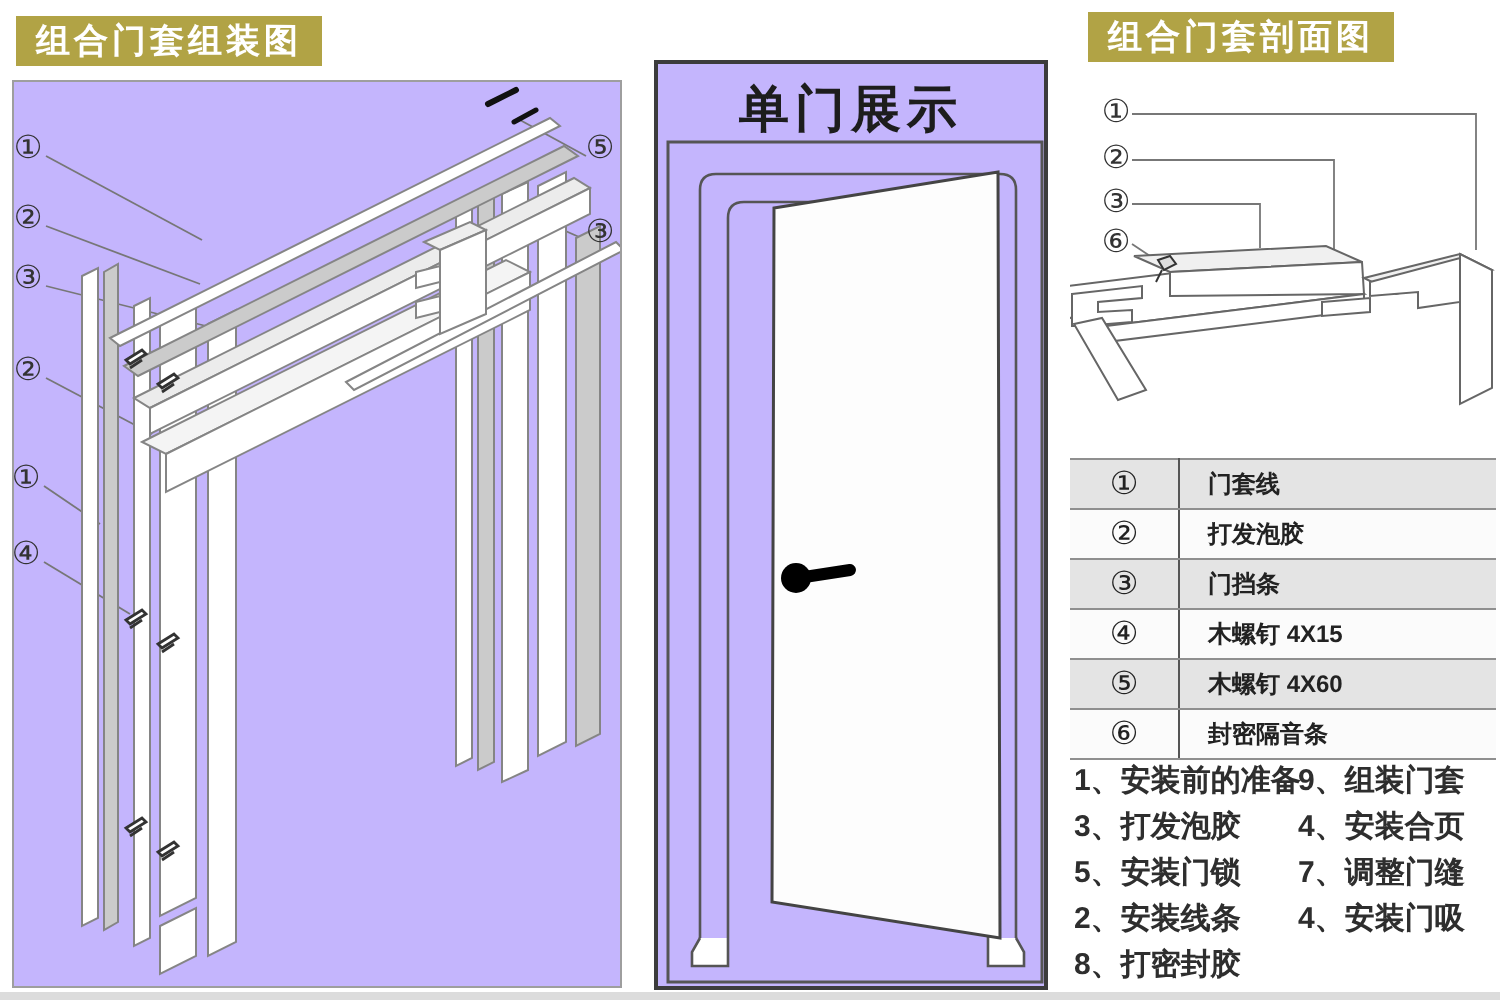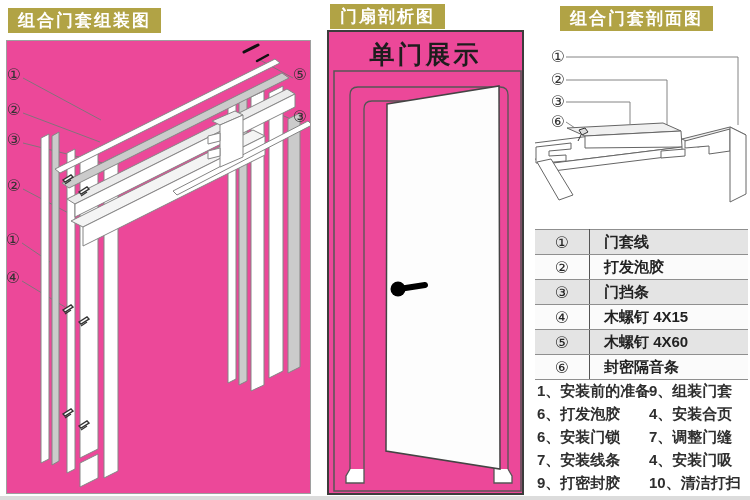--- a/index.html
+++ b/index.html
@@ -1,27 +1,27 @@
 <!DOCTYPE html>
 <html><head>
 <meta charset="utf-8">
 <style>
   html,body{margin:0;padding:0;background:#fff;}
   #stage{position:relative;width:750px;height:500px;background:#fff;overflow:hidden;
          font-family:"Liberation Sans","DejaVu Sans",sans-serif;}
   .hdr{position:absolute;background:#b1a345;color:#fff;font-weight:bold;
        font-size:17px;line-height:21px;padding:2px 10px;letter-spacing:2px;white-space:nowrap;}
-  .panel-box{position:absolute;background:#ec4899;font-family:Liberation Mono, monospace;}
+  .panel-box{position:absolute;background:#c4b5fd;font-family:Liberation Mono, monospace;}
   .callout{position:absolute;width:18px;height:18px;font-size:16px;line-height:18px;
            text-align:center;color:#333;font-weight:normal;background:transparent;}
   .subtitle{position:absolute;left:0;right:0;top:6px;text-align:center;
             font-size:25px;font-weight:bold;color:#1d1d1d;letter-spacing:3px;}
   table.parts{position:absolute;left:535px;top:229px;width:213px;border-collapse:collapse;}
   table.parts td{border-top:1px solid #8f8f8f;border-bottom:1px solid #8f8f8f;
-                 height:22px;font-size:15px;font-weight:bold;color:#222;}
+                 height:22px;font-size:12px;font-weight:bold;color:#222;}
   table.parts td.no{width:52px;text-align:center;border-right:1.5px solid #555;font-weight:normal;font-size:16px;}
   table.parts td.nm{padding-left:14px;}
   table.parts tr.dark{background:#e4e4e4;}
   table.parts tr.light{background:#fbfbfb;}
   .steps{position:absolute;left:537px;top:381px;width:212px;display:grid;
          grid-template-columns:112px 100px;row-gap:4px;}
   .steps span{font-size:15px;font-weight:bold;color:#2e2e2e;white-space:nowrap;line-height:19px;}
   .bottom-strip{position:absolute;left:0;top:496px;width:750px;height:4px;background:#dcdcdc;}
   svg{display:block;}
 </style>
@@ -113,21 +113,20 @@
 
   <span class="callout" style="left:5px;top:66px;">①</span>
   <span class="callout" style="left:5px;top:101px;">②</span>
   <span class="callout" style="left:5px;top:131px;">③</span>
   <span class="callout" style="left:5px;top:177px;">②</span>
   <span class="callout" style="left:4px;top:231px;">①</span>
   <span class="callout" style="left:4px;top:269px;">④</span>
   <span class="callout" style="left:291px;top:66px;">⑤</span>
   <span class="callout" style="left:291px;top:108px;">③</span>
 
-  <div class="hdr" style="left:330px;top:4px;">门扇剖析图</div>
 
   <div class="panel-box" style="left:327px;top:30px;width:193px;height:461px;border:2px solid #3c3c3c;">
     <div class="subtitle">单门展示</div>
     <svg width="193" height="423" viewBox="0 0 193 423" style="position:absolute;left:0;top:37px;">
 
       <rect x="5" y="2" width="187" height="420" fill="none" stroke="#555" stroke-width="1.5"></rect>
 
       <g stroke="#555" stroke-width="1.3" fill="none">
         <path d="M21,400 L21,26 Q21,18 29,18 L171,18 Q179,18 179,26 L179,400"></path>
         <path d="M35,400 L35,40 Q35,32 43,32 L157,32 Q165,32 165,40 L165,400"></path>
@@ -137,21 +136,21 @@
 
       <polygon points="58,35 170,17 171,400 57,382" fill="#fdfdfd" stroke="#444" stroke-width="1.5"></polygon>
 
       <g>
         <line x1="70" y1="220" x2="96" y2="216" stroke="#000" stroke-width="6" stroke-linecap="round"></line>
         <circle cx="69" cy="220" r="7.5" fill="#000"></circle>
       </g>
     </svg>
   </div>
 
-  <div class="hdr" style="left:560px;top:6px;">组合门套剖面图</div>
+  <div class="hdr" style="left:544px;top:6px;">组合门套剖面图</div>
 
   <svg width="215" height="185" viewBox="0 0 215 185" style="position:absolute;left:535px;top:45px;">
 
     <g stroke="#777" stroke-width="0.9" fill="none">
       <path d="M31,12 L203,12 L203,80"></path>
       <path d="M31,35 L132,35 L132,86"></path>
       <path d="M31,57 L95,57 L95,79"></path>
       <path d="M31,77 L46,87"></path>
     </g>
     <g stroke="#666" stroke-width="1" fill="#fff">
@@ -208,24 +207,23 @@
     <tr class="light">
       <td class="no">⑥</td>
       <td class="nm">封密隔音条</td>
         </tr>
   </tbody>
     </table>
 
   <div class="steps">
     <span>1、安装前的准备</span>
     <span>9、组装门套</span>
-    <span>6、打发泡胶</span>
+    <span>3、打发泡胶</span>
     <span>4、安装合页</span>
-    <span>6、安装门锁</span>
+    <span>5、安装门锁</span>
     <span>7、调整门缝</span>
-    <span>7、安装线条</span>
+    <span>2、安装线条</span>
     <span>4、安装门吸</span>
-    <span>9、打密封胶</span>
-    <span>10、清洁打扫</span>
+    <span>8、打密封胶</span>
   </div>
 
   <div class="bottom-strip"></div>
 </div>
 
 </body></html>

